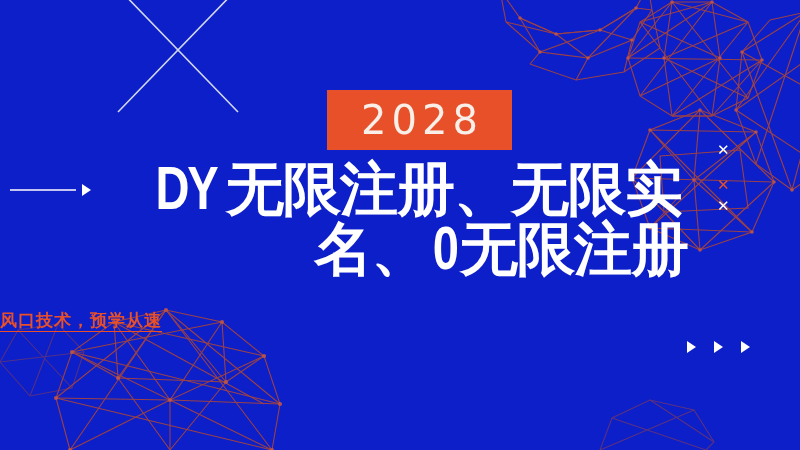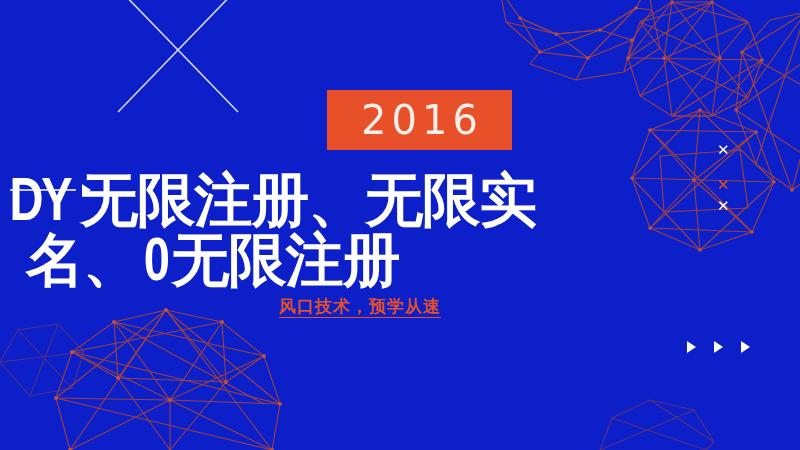--- a/index.html
+++ b/index.html
@@ -39,23 +39,23 @@
     letter-spacing: 5px;
     font-weight: 400;
     font-family: "DejaVu Sans", sans-serif;
     line-height: 1;
     padding-left: 5px;
   }
   
   #headline {
     position: absolute;
     left: 0;
-    top: 169px;
+    top: 158px;
     width: 688px;
-    text-align: left;
+    text-align: right;
     color: #ffffff;
     line-height: 0.96;
   }
   #headline .hl-line {
     display: block;
     white-space: nowrap;
     font-size: 58px;
     font-weight: 700;
     letter-spacing: -1px;
     font-family: "Liberation Sans", "DejaVu Sans", sans-serif;
@@ -69,23 +69,22 @@
     font-stretch: condensed;
     transform: scaleX(0.76);
     transform-origin: center;
     letter-spacing: -3px;
     font-size: 62px;
   }
   
   #subtitle {
     position: absolute;
     left: 0;
-    top: 295px;
+    top: 309px;
     width: 720px;
-    text-align: center;
   }
   #subtitle .sub-text {
     color: #e8502a;
     font-size: 17px;
     font-weight: 700;
     letter-spacing: 1px;
     border-bottom: 1.5px solid #e8502a;
     padding-bottom: 1px;
     font-family: "Liberation Sans", "DejaVu Sans", sans-serif;
   }
@@ -236,21 +235,21 @@
 
     <g stroke="#dfe4f2" stroke-width="1.6" fill="none" opacity="0.95">
       <line x1="118" y1="-12" x2="238" y2="112"></line>
       <line x1="238" y1="-12" x2="118" y2="112"></line>
     </g>
 
     <line x1="10" y1="190" x2="76" y2="190" stroke="#ffffff" stroke-width="1.6"></line>
   </svg>
 
   <div id="year-badge">
-    <span class="year-text">2016</span>
+    <span class="year-text">2028</span>
   </div>
 
   <div id="headline">
     <span class="hl-line line1"><span class="latin-heavy">DY</span><span>无限注册、无限实</span></span>
     <span class="hl-line line2"><span>名、</span><span class="latin-heavy">0</span><span>无限注册</span></span>
   </div>
 
   <div id="subtitle">
     <span class="sub-text">风口技术，预学从速</span>
   </div>

